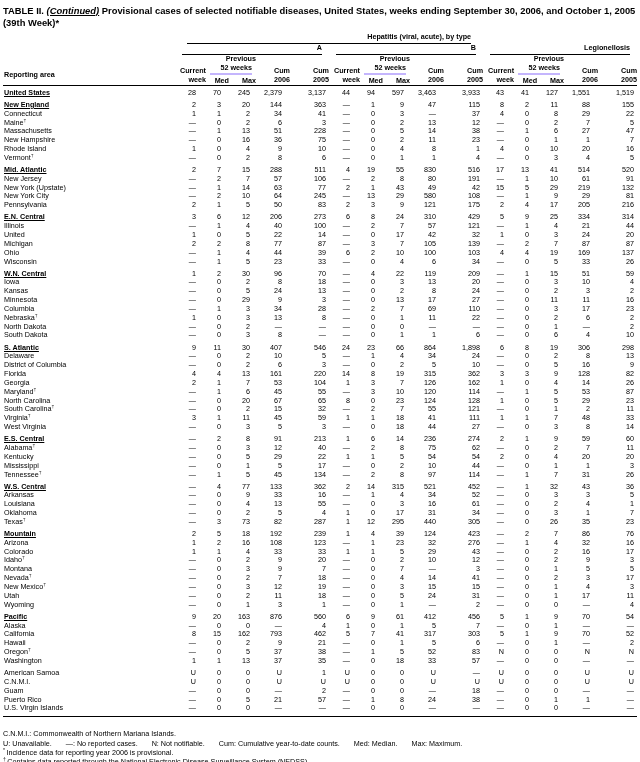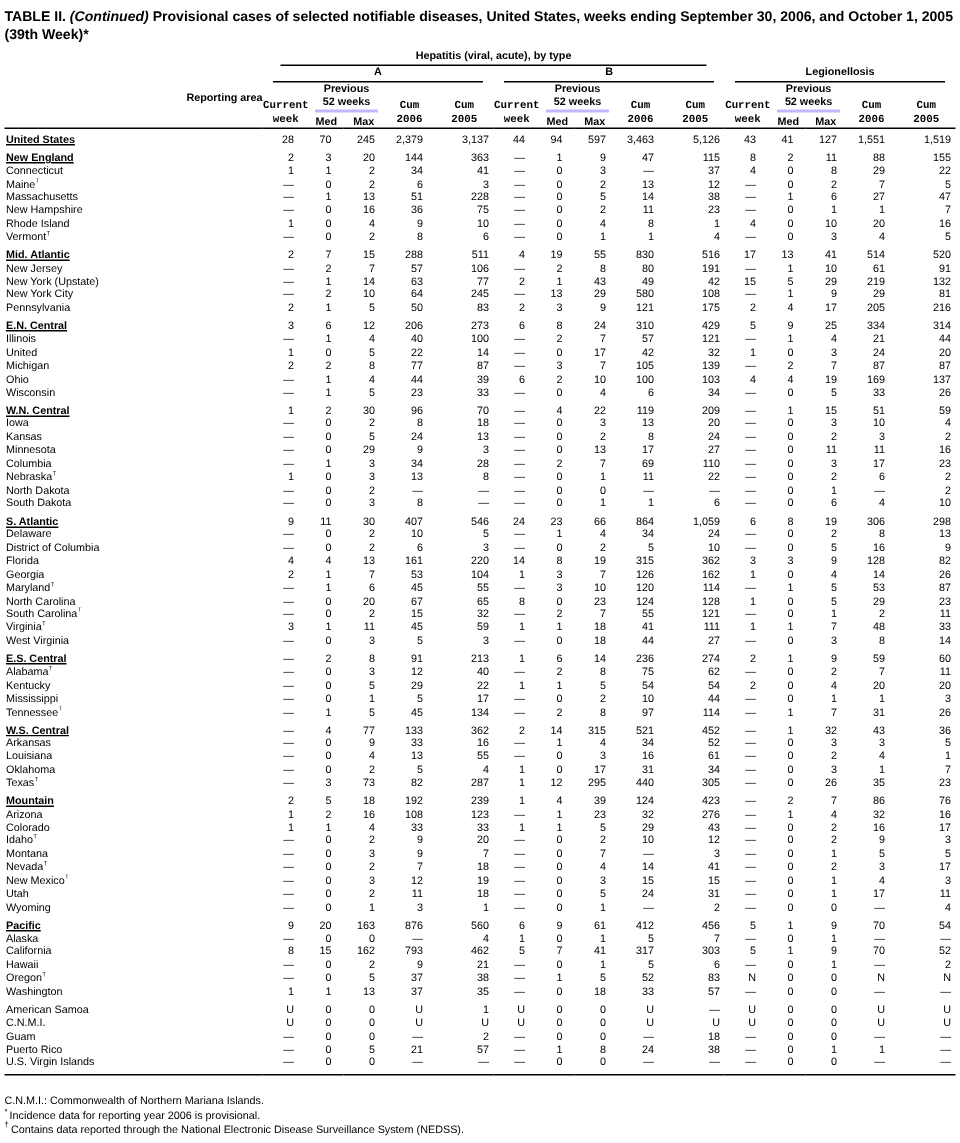--- a/index.html
+++ b/index.html
@@ -1,31 +1,31 @@
 <!DOCTYPE html>
 <html><head>
 <meta charset="utf-8">
 <style>
   html,body{margin:0;padding:0;background:#fff;}
   body{width:640px;height:762px;font-family:"Liberation Sans",sans-serif;color:#000;-webkit-font-smoothing:antialiased;}
   .page{padding:5px 3px 0 3px;}
   .title{font-size:9.4px;font-weight:bold;line-height:11.5px;margin-bottom:4px;letter-spacing:0;}
-  .title .it{font-style:italic;}
+  .title .it{font-style:italic;text-decoration:underline;}
   table{border-collapse:collapse;table-layout:fixed;width:634px;border-bottom:1.4px solid #000;}
   th,td{padding:0;margin:0;}
-  thead th{font-size:7.2px;font-weight:bold;vertical-align:bottom;text-align:center;line-height:8.6px;}
+  thead th{font-size:7.2px;font-weight:bold;vertical-align:bottom;text-align:right;line-height:8.6px;}
   thead tr.h1 th{height:12px;}
   thead tr.h2 th{height:11px;}
   thead tr.h4 th{height:10px;}
-  th.areahead{text-align:right;padding-left:1px;padding-bottom:16px;}
+  th.areahead{text-align:left;padding-left:1px;padding-bottom:6px;}
   .ul{border-bottom:1px solid #000;padding-bottom:1.5px;margin:0 12px;}
   tr.h2 .ul{margin:0 7px;}
   th.prevth{vertical-align:bottom;padding-bottom:0;}
   th.prevth .p2{border-bottom:2px solid #c4b5fd;margin:0 4px;padding-bottom:1px;}
-  th.two div{line-height:8.6px;font-family:Liberation Mono, monospace;}
+  th.two div{line-height:8.6px;}
   th.two{padding-bottom:1px;}
   th.hb{border-bottom:1.4px solid #000;}
   tbody td{font-size:7.2px;line-height:8.85px;white-space:nowrap;vertical-align:bottom;}
   tbody tr:first-child td{padding-top:2.5px;}
   tbody tr:last-child td{padding-bottom:3px;}
   td.area{text-align:left;padding-left:1px;overflow:hidden;}
   td.bold{font-weight:bold;text-decoration:underline;}
   td.num{text-align:right;}
   td.c0{padding-right:10px;}
   td.c1{padding-right:8px;}
@@ -147,21 +147,21 @@
           <td class="area bold">United States</td>
           <td class="num c0">28</td>
           <td class="num c1">70</td>
           <td class="num c2">245</td>
           <td class="num c3">2,379</td>
           <td class="num c4">3,137</td>
           <td class="num c0">44</td>
           <td class="num c1">94</td>
           <td class="num c2">597</td>
           <td class="num c3">3,463</td>
-          <td class="num c4">5,126</td>
+          <td class="num c4">3,933</td>
           <td class="num c0">43</td>
           <td class="num c1">41</td>
           <td class="num c2">127</td>
           <td class="num c3">1,551</td>
           <td class="num c4">1,519</td>
         </tr>
         <tr class="gap">
           <td class="area bold">New England</td>
           <td class="num c0">2</td>
           <td class="num c1">3</td>
@@ -633,21 +633,21 @@
           <td class="area bold">S. Atlantic</td>
           <td class="num c0">9</td>
           <td class="num c1">11</td>
           <td class="num c2">30</td>
           <td class="num c3">407</td>
           <td class="num c4">546</td>
           <td class="num c0">24</td>
           <td class="num c1">23</td>
           <td class="num c2">66</td>
           <td class="num c3">864</td>
-          <td class="num c4">1,059</td>
+          <td class="num c4">1,898</td>
           <td class="num c0">6</td>
           <td class="num c1">8</td>
           <td class="num c2">19</td>
           <td class="num c3">306</td>
           <td class="num c4">298</td>
         </tr>
         <tr>
           <td class="area">Delaware</td>
           <td class="num c0">—</td>
           <td class="num c1">0</td>
@@ -1347,19 +1347,20 @@
           <td class="num c1">0</td>
           <td class="num c2">0</td>
           <td class="num c3">—</td>
           <td class="num c4">—</td>
         </tr>
       </tbody>
   </table>
 
   <div class="fn">
     <div>C.N.M.I.: Commonwealth of Northern Mariana Islands.</div>
+    <div class="legend"><span>U: Unavailable.</span><span>—: No reported cases.</span><span>N: Not notifiable.</span><span>Cum: Cumulative year-to-date counts.</span><span>Med: Median.</span><span>Max: Maximum.</span></div>
     <div class="notes">
         <div class="note"><sup>* </sup><span>Incidence data for reporting year 2006 is provisional.</span></div>
         <div class="note"><sup>† </sup><span>Contains data reported through the National Electronic Disease Surveillance System (NEDSS).</span></div>
       </div>
   </div>
 
 </div>
 
 </body></html>

